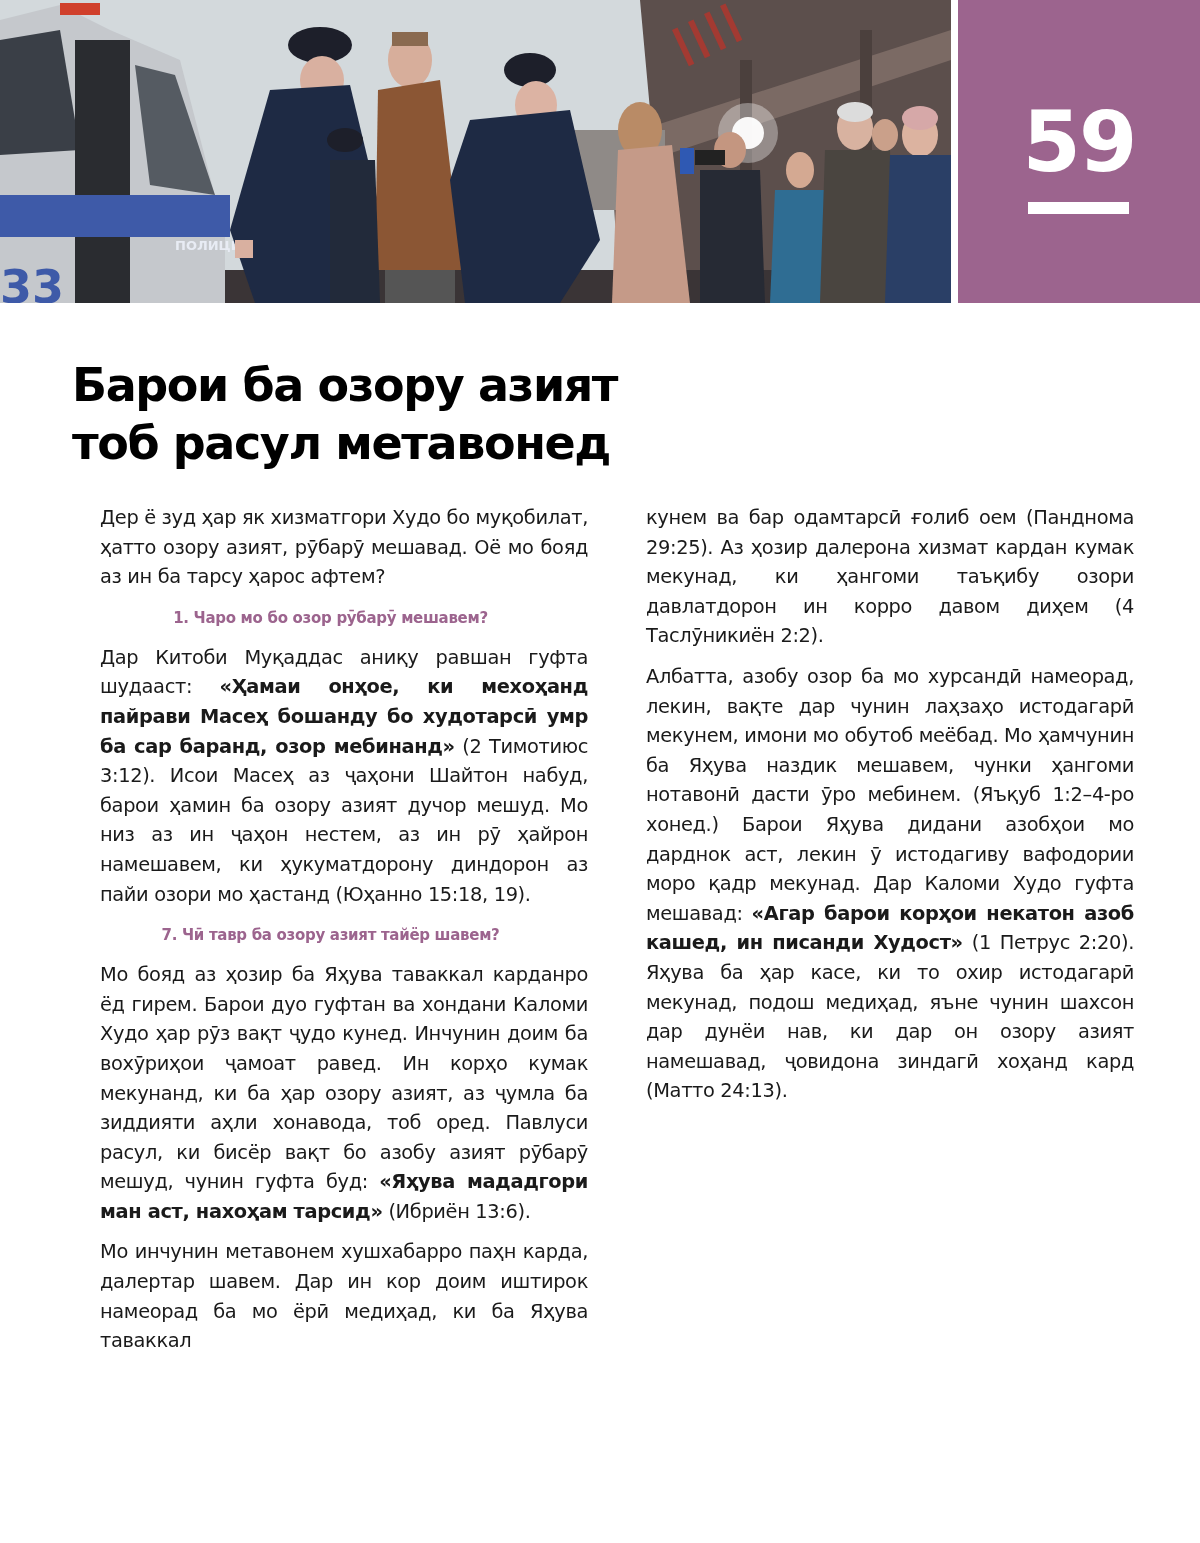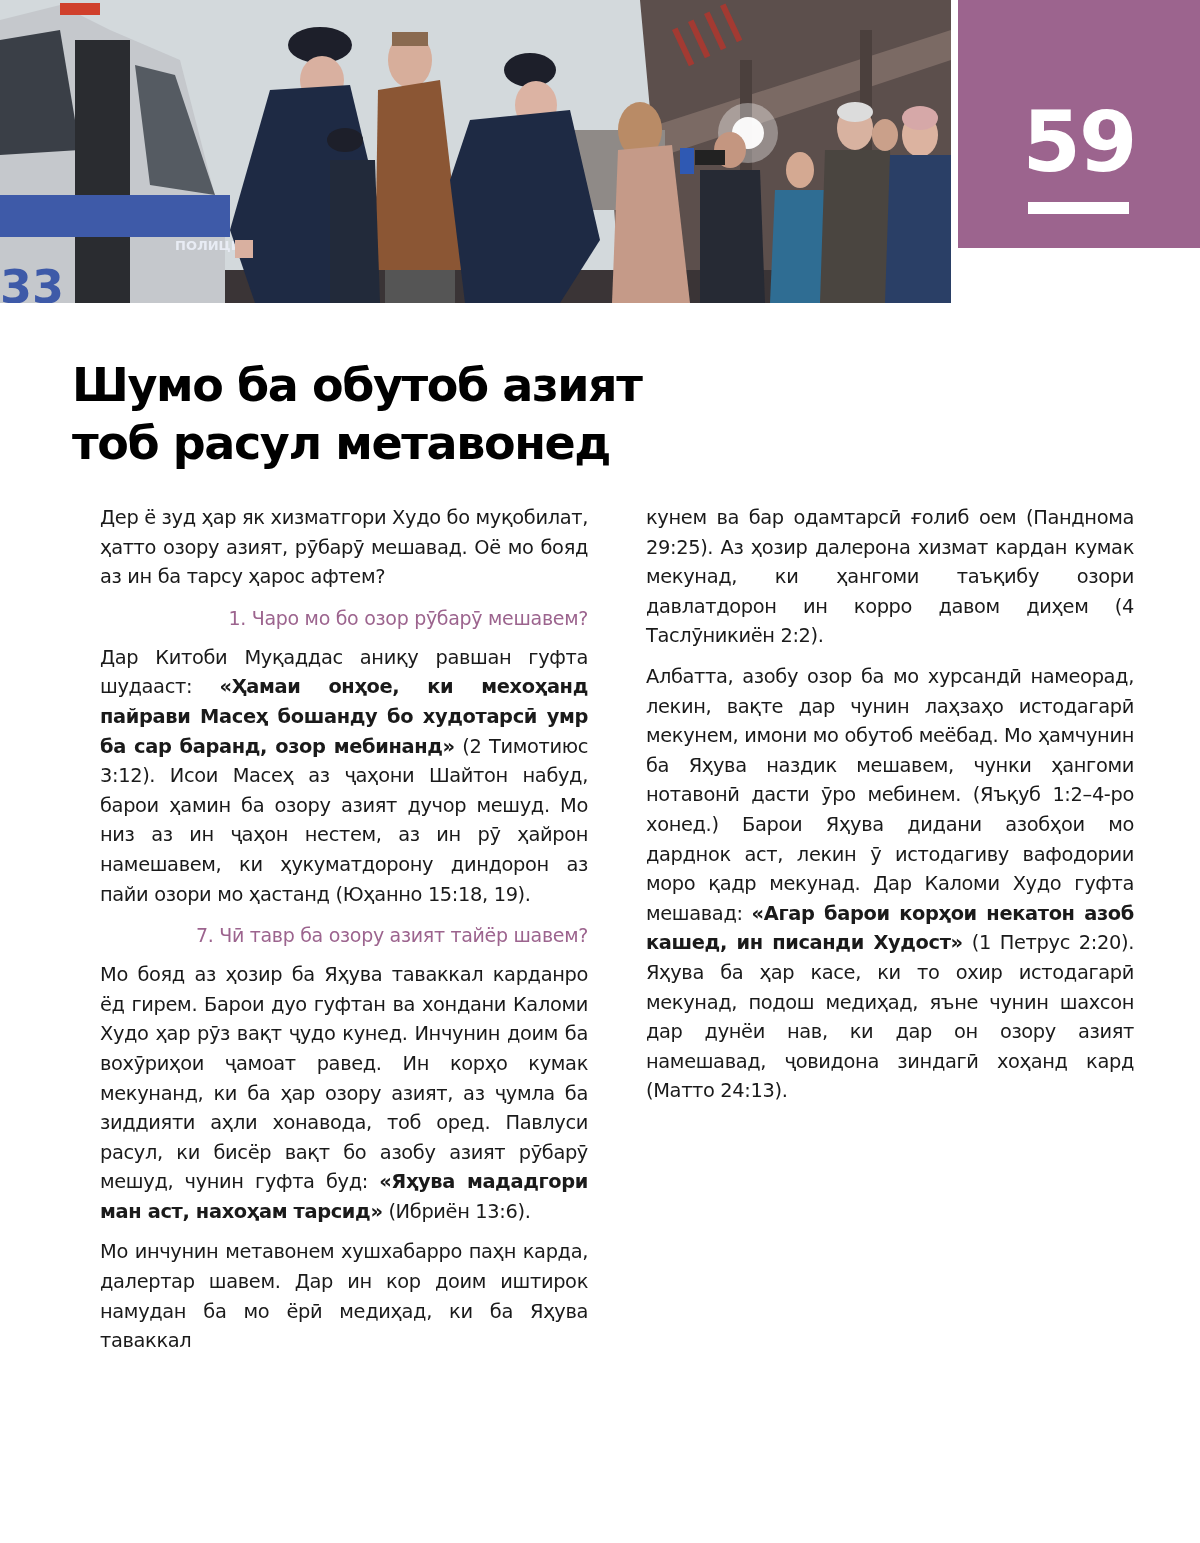--- a/index.html
+++ b/index.html
@@ -4,40 +4,40 @@
 <style>
   html, body { margin: 0; padding: 0; background: #ffffff; }
   body { width: 1200px; height: 1543px; position: relative; overflow: hidden;
          font-family: "DejaVu Sans", sans-serif; color: #1a1a1a; }
 
   
   .photo { position: absolute; left: 0; top: 0; width: 951px; height: 303px; overflow: hidden;
            background: linear-gradient(180deg, #cdd4d8 0%, #d9dcd9 35%, #b8b3ad 60%, #4a4548 100%); }
   .photo svg { position: absolute; left: 0; top: 0; width: 951px; height: 303px; }
 
-  .number-box { position: absolute; left: 958px; top: 0; width: 242px; height: 248px; background: #9c648e; }
+  .number-box { position: absolute; left: 958px; top: 0; width: 242px; height: 303px; background: #9c648e; }
   .number { position: absolute; left: 0; right: 0; top: 100px; text-align: center; color: #ffffff;
             font-family: "DejaVu Sans", sans-serif; font-weight: bold; font-size: 84px; line-height: 1;
             letter-spacing: -2px; }
   .number-bar { position: absolute; left: 1028px; top: 202px; width: 101px; height: 12px; background: #ffffff; }
 
   
   .title { position: absolute; left: 72px; top: 356px; margin: 0; font-family: "DejaVu Sans", sans-serif;
            font-weight: bold; font-size: 46px; line-height: 58px; color: #000000; letter-spacing: -1.4px; }
   .title span { display: block; }
 
   
   .col { position: absolute; top: 503px; width: 488px; font-size: 19.4px; line-height: 29.6px;
          text-align: justify; letter-spacing: -0.35px; }
   .col-left { left: 100px; }
   .col-right { left: 646px; top: 503px; }
   .col p { margin: 0 0 11px 0; }
   .col b { font-weight: bold; }
-  .q-head { font-weight: normal; color: #9c648e; font-size: 19px; line-height: 30px; margin: 10px 0 10px -27px;
-            text-align: right; letter-spacing: -0.3px; }
+  .q-head { font-weight: bold; color: #9c648e; font-size: 15px; line-height: 30px; margin: 10px 0 10px -27px;
+            text-align: center; letter-spacing: -0.3px; }
   .col-right .q-head { margin-top: 12px; }
 </style>
 </head>
 <body>
 
 <div class="photo">
   <svg viewBox="0 0 951 303" preserveAspectRatio="none">
 
     <rect x="0" y="0" width="951" height="303" fill="#d3d9dc"></rect>
 
@@ -121,32 +121,32 @@
     </g>
   </svg>
 </div>
 
 <div class="number-box">
   <div class="number">59</div>
 </div>
 <div class="number-bar"></div>
 
 <h1 class="title">
-  <span>Шумо ба обутоб азият</span>
+  <span>Барои ба озору азият</span>
   <span>тоб расул метавонед</span>
 </h1>
 
 <div class="col col-left">
   <p>Дер ё зуд ҳар як хизматгори Худо бо муқобилат, ҳатто озору азият, рӯбарӯ мешавад. Оё мо бояд аз ин ба тарсу ҳарос афтем?</p>
 
   <div class="q-head">1. Чаро мо бо озор рӯбарӯ мешавем?</div>
   <p><span>Дар Китоби Муқаддас аниқу равшан гуфта шудааст: </span><b>«Ҳамаи онҳое, ки мехоҳанд пайрави Масеҳ бошанду бо худотарсӣ умр ба сар баранд, озор мебинанд»</b><span> (2 Тимотиюс 3:12). Исои Масеҳ аз ҷаҳони Шайтон набуд, барои ҳамин ба озору азият дучор мешуд. Мо низ аз ин ҷаҳон нестем, аз ин рӯ ҳайрон намешавем, ки ҳукуматдорону диндорон аз пайи озори мо ҳастанд (Юҳанно 15:18, 19).</span></p>
 
   <div class="q-head">7. Чӣ тавр ба озору азият тайёр шавем?</div>
   <p><span>Мо бояд аз ҳозир ба Яҳува таваккал карданро ёд гирем. Барои дуо гуфтан ва хондани Каломи Худо ҳар рӯз вақт ҷудо кунед. Инчунин доим ба вохӯриҳои ҷамоат равед. Ин корҳо кумак мекунанд, ки ба ҳар озору азият, аз ҷумла ба зиддияти аҳли хонавода, тоб оред. Павлуси расул, ки бисёр вақт бо азобу азият рӯбарӯ мешуд, чунин гуфта буд: </span><b>«Яҳува мададгори ман аст, нахоҳам тарсид»</b><span> (Ибриён 13:6).</span></p>
-  <p id="para-split">Мо инчунин метавонем хушхабарро паҳн карда, далертар шавем. Дар ин кор доим иштирок намудан ба мо ёрӣ медиҳад, ки ба Яҳува таваккал</p>
+  <p id="para-split">Мо инчунин метавонем хушхабарро паҳн карда, далертар шавем. Дар ин кор доим иштирок намеорад ба мо ёрӣ медиҳад, ки ба Яҳува таваккал</p>
 </div>
 
 <div class="col col-right">
   <p id="para-split-cont">кунем ва бар одамтарсӣ ғолиб оем (Панднома 29:25). Аз ҳозир далерона хизмат кардан кумак мекунад, ки ҳангоми таъқибу озори давлатдорон ин корро давом диҳем (4 Таслӯникиён 2:2).</p>
 
   <p><span>Албатта, азобу озор ба мо хурсандӣ намеорад, лекин, вақте дар чунин лаҳзаҳо истодагарӣ мекунем, имони мо обутоб меёбад. Мо ҳамчунин ба Яҳува наздик мешавем, чунки ҳангоми нотавонӣ дасти ӯро мебинем. (Яъқуб 1:2–4-ро хонед.) Барои Яҳува дидани азобҳои мо дарднок аст, лекин ӯ истодагиву вафодории моро қадр мекунад. Дар Каломи Худо гуфта мешавад: </span><b>«Агар барои корҳои некатон азоб кашед, ин писанди Худост»</b><span> (1 Петрус 2:20). Яҳува ба ҳар касе, ки то охир истодагарӣ мекунад, подош медиҳад, яъне чунин шахсон дар дунёи нав, ки дар он озору азият намешавад, ҷовидона зиндагӣ хоҳанд кард (Матто 24:13).</span></p>
 </div>
 
 </body></html>

